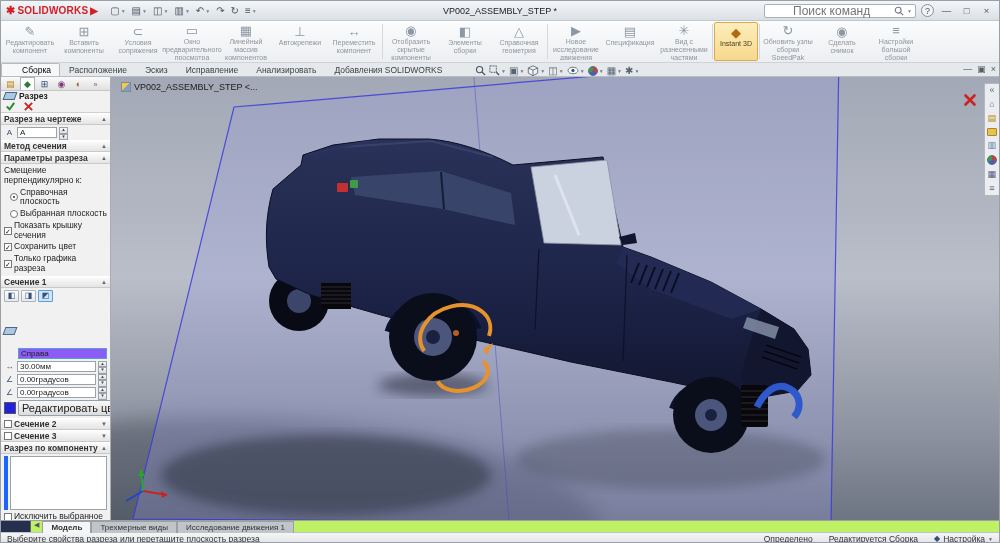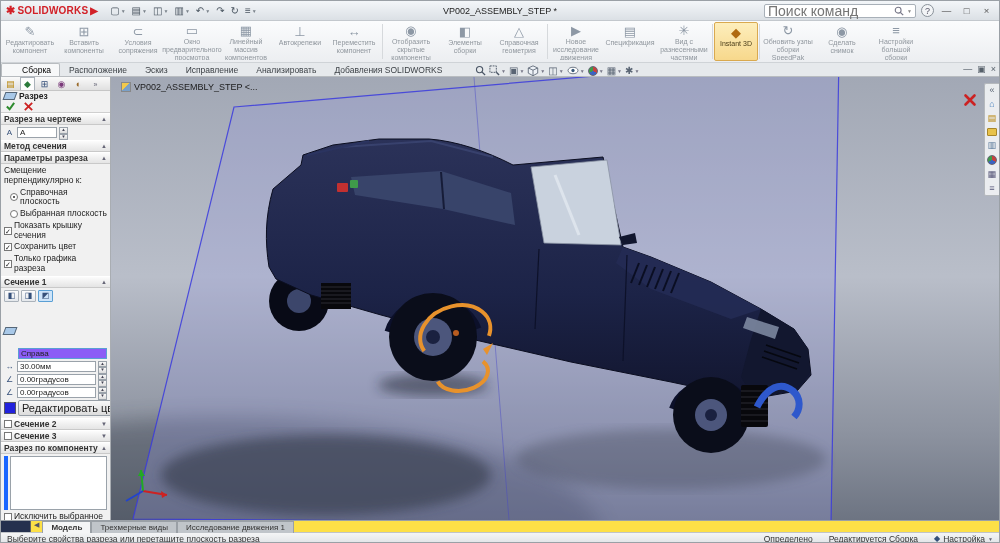--- a/index.html
+++ b/index.html
@@ -9,21 +9,21 @@
   
   .titlebar{height:20px;display:flex;align-items:center;background:linear-gradient(#f3f6f9,#dbe0e5);border-bottom:1px solid #c3c8cd;padding:0 5px;position:relative;}
   .logo{color:#d22027;font-weight:bold;font-size:10px;display:flex;align-items:center;gap:2px;letter-spacing:.2px;}
   .logo .gear{font-size:11px;}
   .qat{display:flex;align-items:center;margin-left:10px;gap:2px;}
   .qbtn{display:flex;align-items:center;height:15px;padding:0 2px;color:#4a5560;font-size:10px;border-radius:2px;}
   .qbtn .car{font-size:5px;color:#7a828a;margin-left:1px;}
   .tb-center{position:absolute;left:50%;transform:translateX(-50%);font-size:9px;color:#222;white-space:nowrap;}
   .tb-right{margin-left:auto;display:flex;align-items:center;gap:5px;}
   .searchbox{display:flex;align-items:center;width:152px;height:14px;background:#fff;border:1px solid #a8b0b8;border-radius:2px;padding:0 3px;gap:3px;}
-  .searchbox input{border:0;outline:0;flex:1;font-size:14px;color:#555;background:transparent;min-width:0;}
+  .searchbox input{border:0;outline:0;flex:1;font-size:12px;color:#555;background:transparent;min-width:0;margin-left:25px;}
   .searchbox .car{font-size:5px;color:#888;}
   .helpbtn{width:13px;height:13px;border-radius:50%;border:1px solid #8a929a;color:#556;font-size:9px;display:flex;align-items:center;justify-content:center;background:#f2f4f6;}
   .winbtn{width:15px;text-align:center;color:#555;font-size:9.5px;}
 
   
   .ribbon{height:42px;display:flex;align-items:stretch;background:linear-gradient(#fbfcfd,#eceef1);border-bottom:1px solid #cfd3d7;padding:1px 2px;overflow:hidden;}
   .rbtn{display:flex;flex-direction:column;align-items:center;width:54px;min-width:44px;padding:1px;text-align:center;flex:0 1 auto;}
   .ricon{height:16px;display:flex;align-items:center;justify-content:center;font-size:13px;color:#8d98a5;}
   .rlabel{font-size:7px;line-height:1.12;color:#8f969d;overflow:hidden;max-height:24px;}
   .rsep{width:1px;background:#d6d9dc;margin:2px 1px;flex:0 0 auto;}
@@ -79,21 +79,21 @@
   
   .viewport{flex:1;position:relative;overflow:hidden;background:#a7adba;}
   .crumb{position:absolute;left:10px;top:5px;display:flex;align-items:center;gap:3px;color:#1c1c1c;font-size:9px;}
   .crumbicon{width:10px;height:10px;background:linear-gradient(135deg,#f2c94c 50%,#7aa0c8 50%);border:1px solid #888;}
   .confirm-x{position:absolute;right:22px;top:16px;}
   .rightstrip{position:absolute;right:0;top:6px;width:15px;padding:2px 1px;background:rgba(238,240,242,.95);border:1px solid #b5b9bd;border-right:none;border-radius:2px 0 0 2px;display:flex;flex-direction:column;align-items:center;gap:5px;}
   .stripicon{font-size:9px;line-height:1;color:#5a6574;}
   .folder{width:10px;height:8px;background:#e8c24a;border:1px solid #a8862a;border-radius:1px;}
 
   
-  .doctabs{height:12px;display:flex;align-items:flex-start;background:#fde047;border-top:1px solid #9aa0a6;}
+  .doctabs{height:12px;display:flex;align-items:flex-start;background:#bef264;border-top:1px solid #9aa0a6;}
   .perf{width:30px;height:11px;background:#24304e;border-right:1px solid #666;}
   .dtab{padding:0 8px;font-size:8px;height:12px;display:flex;align-items:center;background:#c0c5ca;border:1px solid #9aa0a6;border-bottom:none;color:#333;white-space:nowrap;}
   .dtab.active{background:#f4f5f6;font-weight:bold;}
   .dtabnav{font-size:7px;color:#556;padding:0 3px;}
   .statusbar{height:12px;display:flex;align-items:center;background:linear-gradient(#f4f5f6,#e0e3e6);border-top:1px solid #c0c4c8;padding:0 6px;font-size:8.5px;color:#333;}
   .sb-right{margin-left:auto;display:flex;gap:16px;align-items:center;white-space:nowrap;}
   .sb-item{display:flex;align-items:center;gap:3px;}
 </style>
 </head>
 <body>

